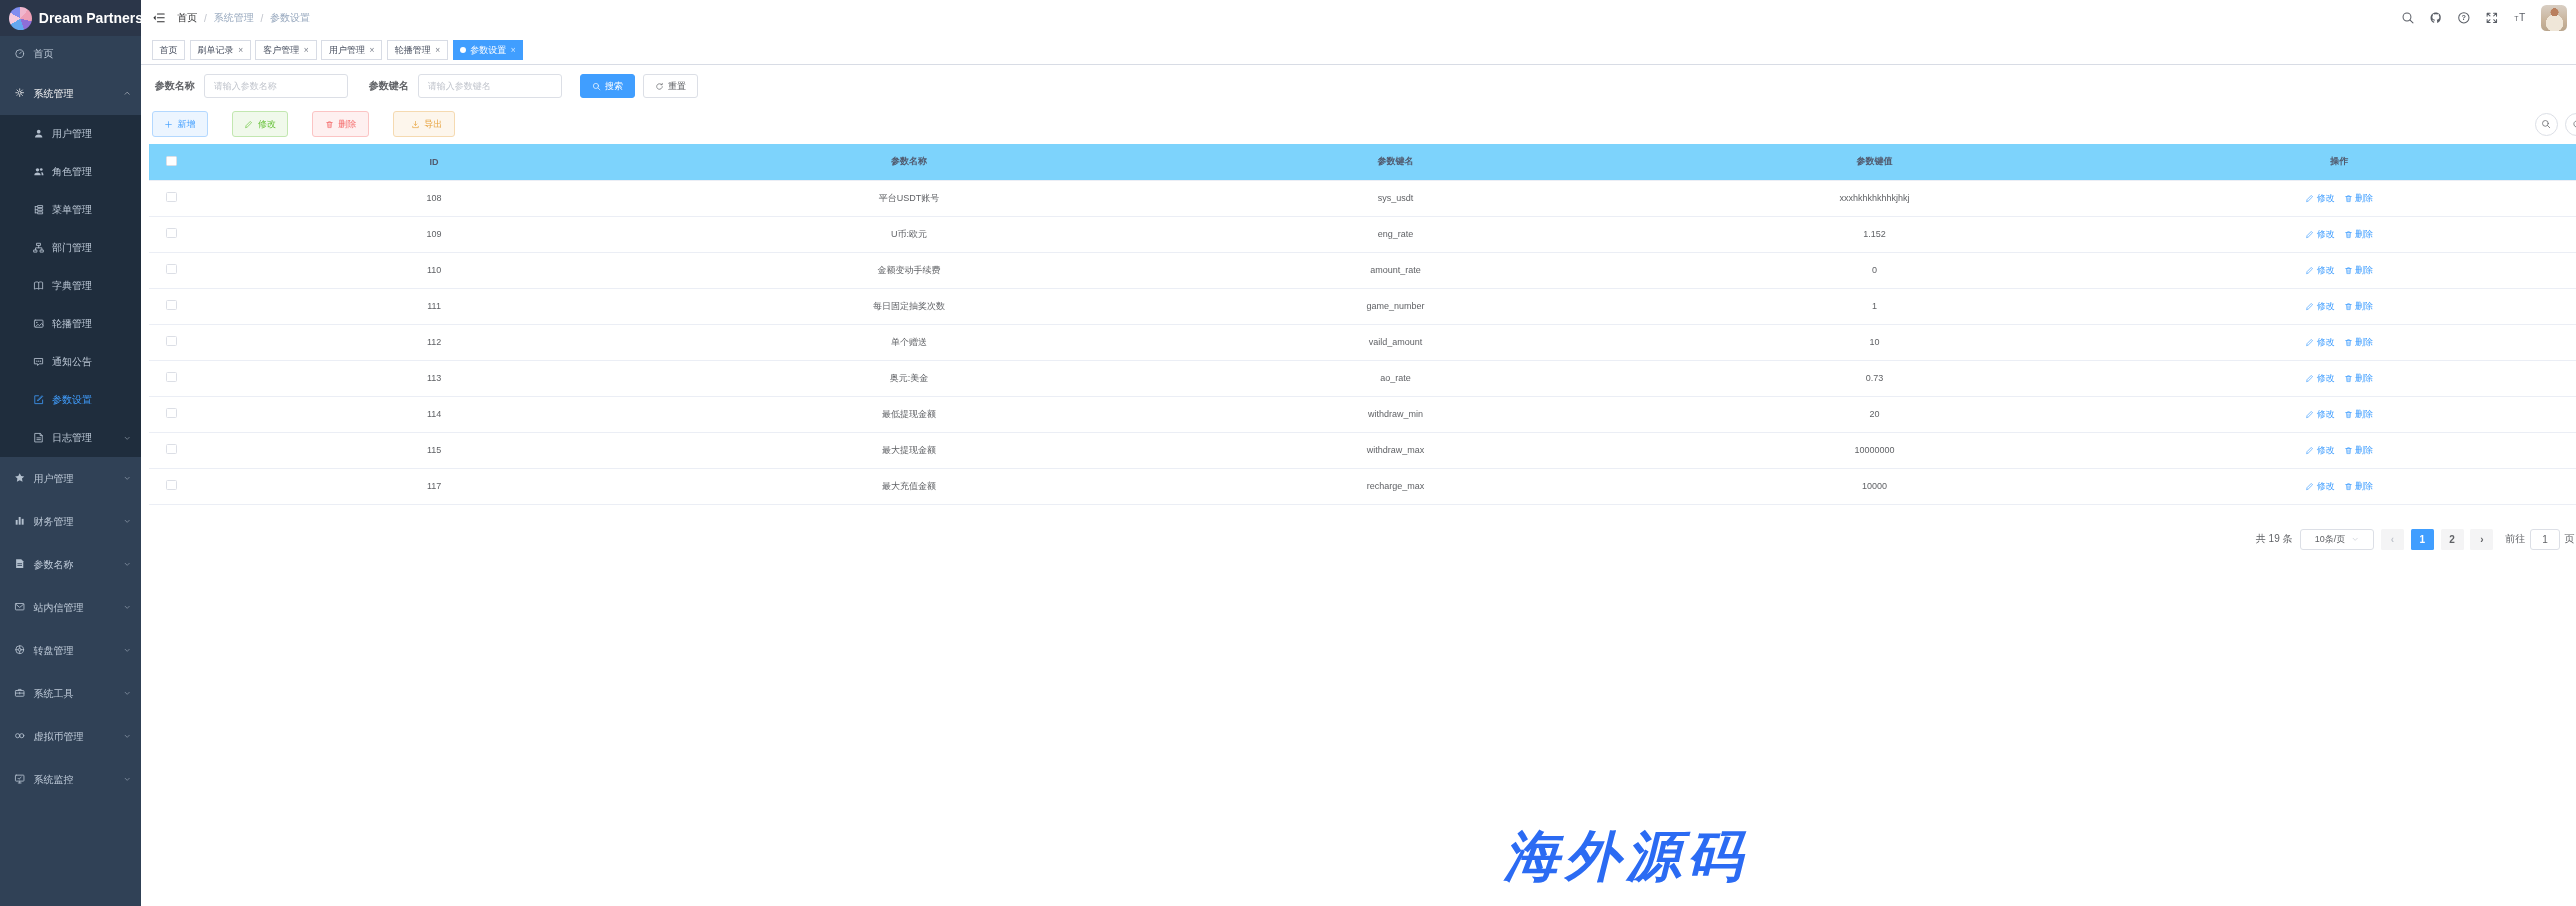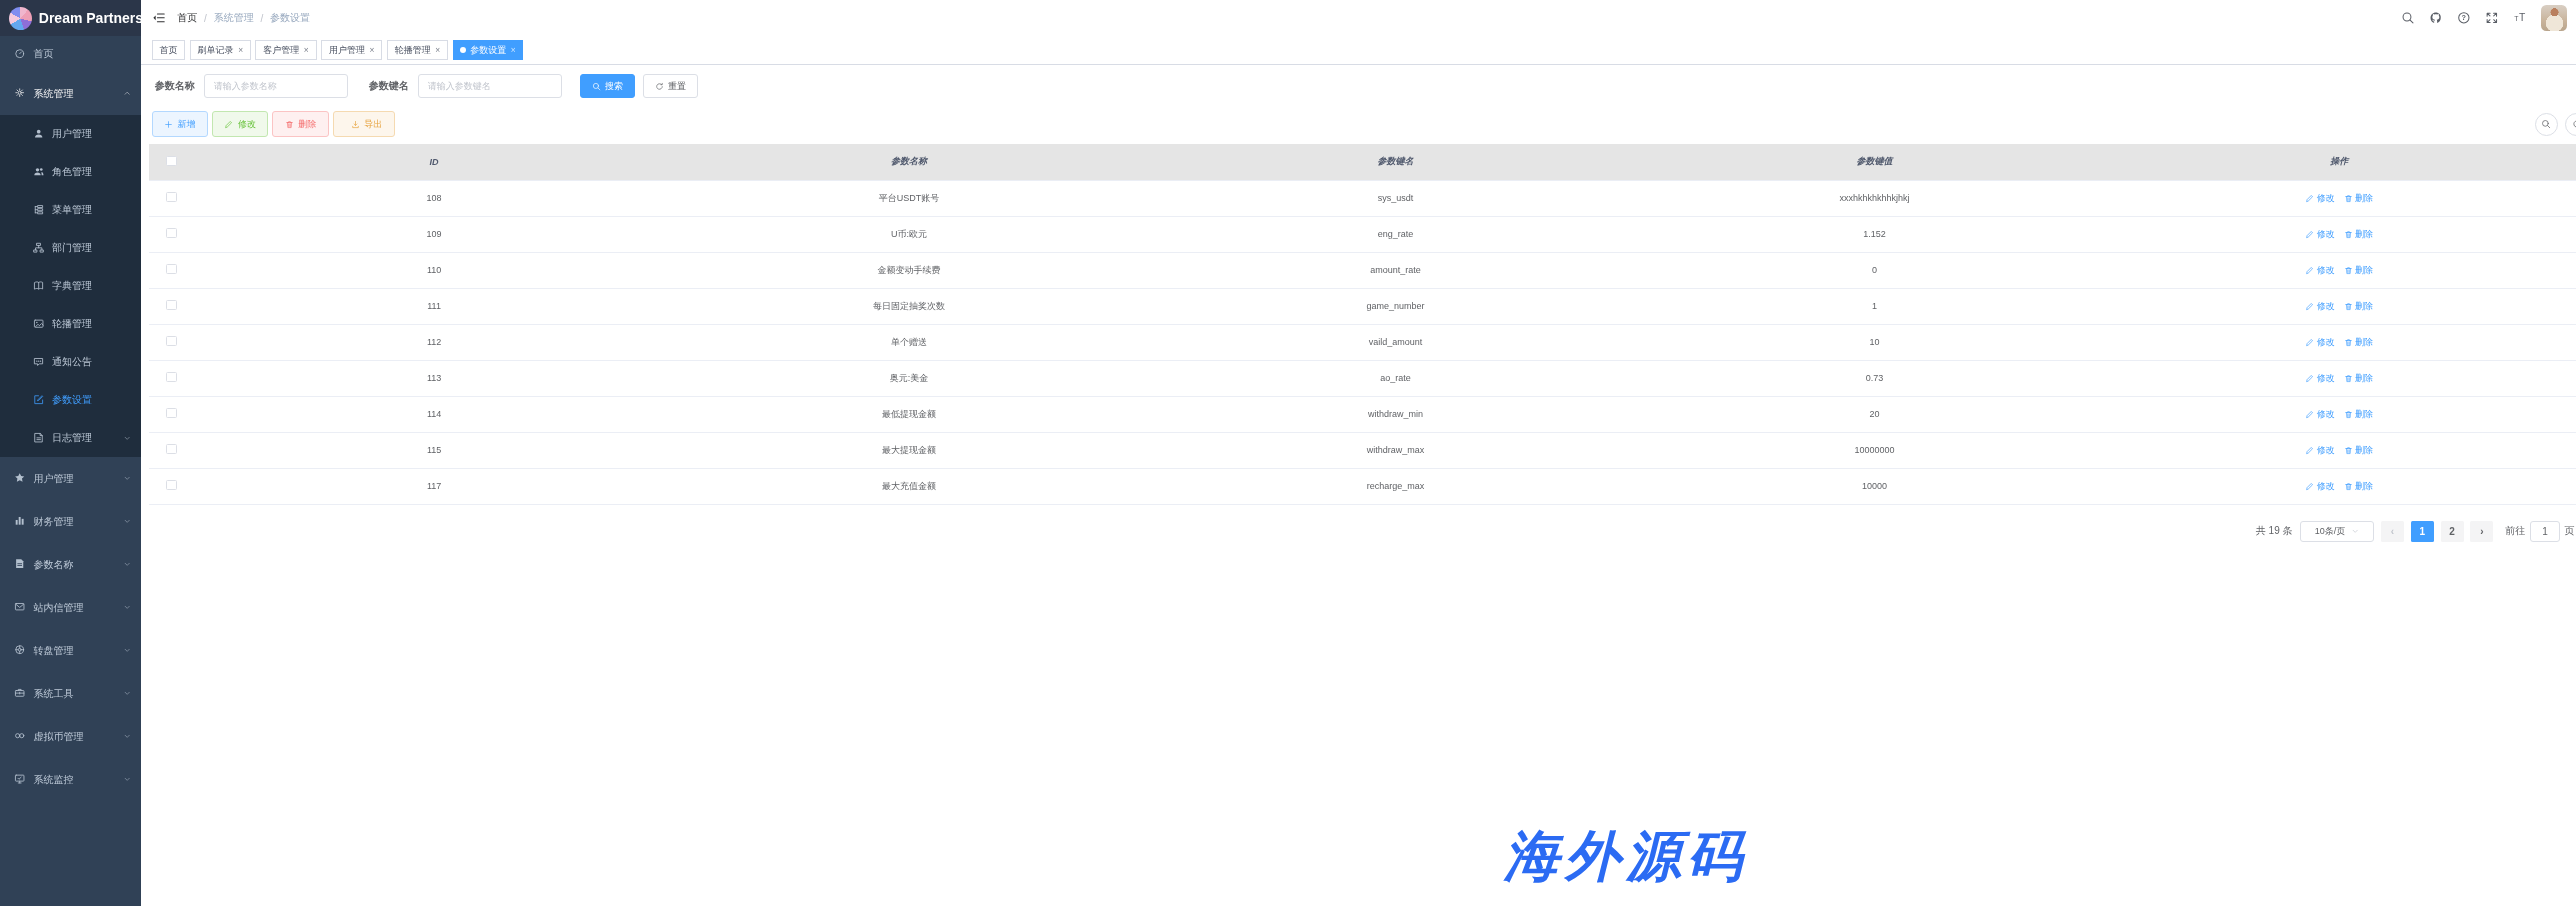--- a/index.html
+++ b/index.html
@@ -50,43 +50,43 @@
   .search-form { display:flex; align-items:center; margin:8.4px 0 0 13.7px; font-size:10px; color:#606266; }
   .search-form label { font-weight:bold; color:#606266; }
   .inp { width:144px; height:24px; border:0.8px solid #dcdfe6; border-radius:3px; margin-left:9px;
     padding:0 9px; font-size:9px; color:#606266; outline:none; }
   .inp::placeholder { color:#c0c4cc; }
   .lbl2 { margin-left:21px; }
   .btn { height:24px; border-radius:3px; font-size:9px; display:inline-flex; align-items:center; gap:3.8px;
     padding:0 11.4px; cursor:pointer; border:0.8px solid transparent; }
   .btn-primary { background:#409EFF; border-color:#409EFF; color:#fff; margin-left:18px; }
   .btn-plain { background:#fff; border-color:#dcdfe6; color:#606266; margin-left:7.6px; }
-  .toolbar { display:flex; align-items:center; gap:4px; margin:13px 0 0 10.6px; position:relative; }
+  .toolbar { display:flex; align-items:center; gap:24px; margin:13px 0 0 10.6px; position:relative; }
   .btn-soft { height:26px; padding:0 11.4px; border-radius:3px; font-size:9px; display:inline-flex;
     align-items:center; gap:4.6px; cursor:pointer; border:0.8px solid; }
   .b-add { background:#ecf5ff; border-color:#b3d8ff; color:#409eff; }
   .b-edit { background:#f0f9eb; border-color:#c2e7b0; color:#67c23a; }
   .b-del { background:#fef0f0; border-color:#fbc4c4; color:#f56c6c; }
   .b-exp { background:#fdf6ec; border-color:#f5dab1; color:#e6a23c;padding-left:17px; }
   .toolbar-right { position:absolute; right:4.6px; top:1.5px; display:flex; gap:7.6px; }
   .circle-btn { width:23px; height:23px; border-radius:50%; border:0.8px solid #dcdfe6; background:#fff;
     display:flex; align-items:center; justify-content:center; color:#606266; font-size:10px; cursor:pointer; }
   
   table.data { width:calc(100% - 7.6px); margin:6.8px 0 0 7.6px; border-collapse:collapse; font-size:9px;
     color:#606266; text-align:center; table-layout:fixed; }
-  table.data th { background:#e5e5e5; color:#515a6e; font-weight:bold; height:36px; border-bottom:0.8px solid #ebeef5;font-style:italic; }
+  table.data th { background:#7dd3fc; color:#515a6e; font-weight:bold; height:36px; border-bottom:0.8px solid #ebeef5; }
   table.data td { height:36px; border-bottom:0.8px solid #ebeef5; overflow:hidden; white-space:nowrap; }
   .col-cb { width:46px; } .col-id { width:479px; } .col-name { width:471px; }
   .col-key { width:502px; } .col-val { width:456px; } .col-op { width:auto; }
   .cb { width:10.6px; height:10.6px; border:0.8px solid #dcdfe6; border-radius:1.5px; background:#fff;
     display:inline-block; cursor:pointer; }
   .op-link { color:#409EFF; cursor:pointer; display:inline-flex; align-items:center; gap:2.3px; }
   .op-link + .op-link { margin-left:9px; }
   
-  .pagination { display:flex; align-items:center; justify-content:flex-end; margin-top:16px;
+  .pagination { display:flex; align-items:center; justify-content:flex-end; margin-top:24px;
     padding-right:1.5px; font-size:10px; color:#606266; }
   .pg-total { margin-right:7.6px; }
   .pg-size { width:74px; height:21px; border:0.8px solid #dcdfe6; border-radius:3px; display:flex;
     align-items:center; justify-content:center; gap:6px; font-size:9px; color:#606266; cursor:pointer; }
   .pg-size .caret { color:#c0c4cc; font-size:8.4px; }
   .pg-btn { min-width:23px; height:21px; margin-left:6.8px; background:#f4f4f5; border-radius:1.5px;
     display:inline-flex; align-items:center; justify-content:center; font-weight:bold; font-size:10px;
     color:#606266; cursor:pointer; }
   .pg-btn.is-disabled { color:#c0c4cc; cursor:default; }
   .pg-btn.is-active { background:#409EFF; color:#fff; }

